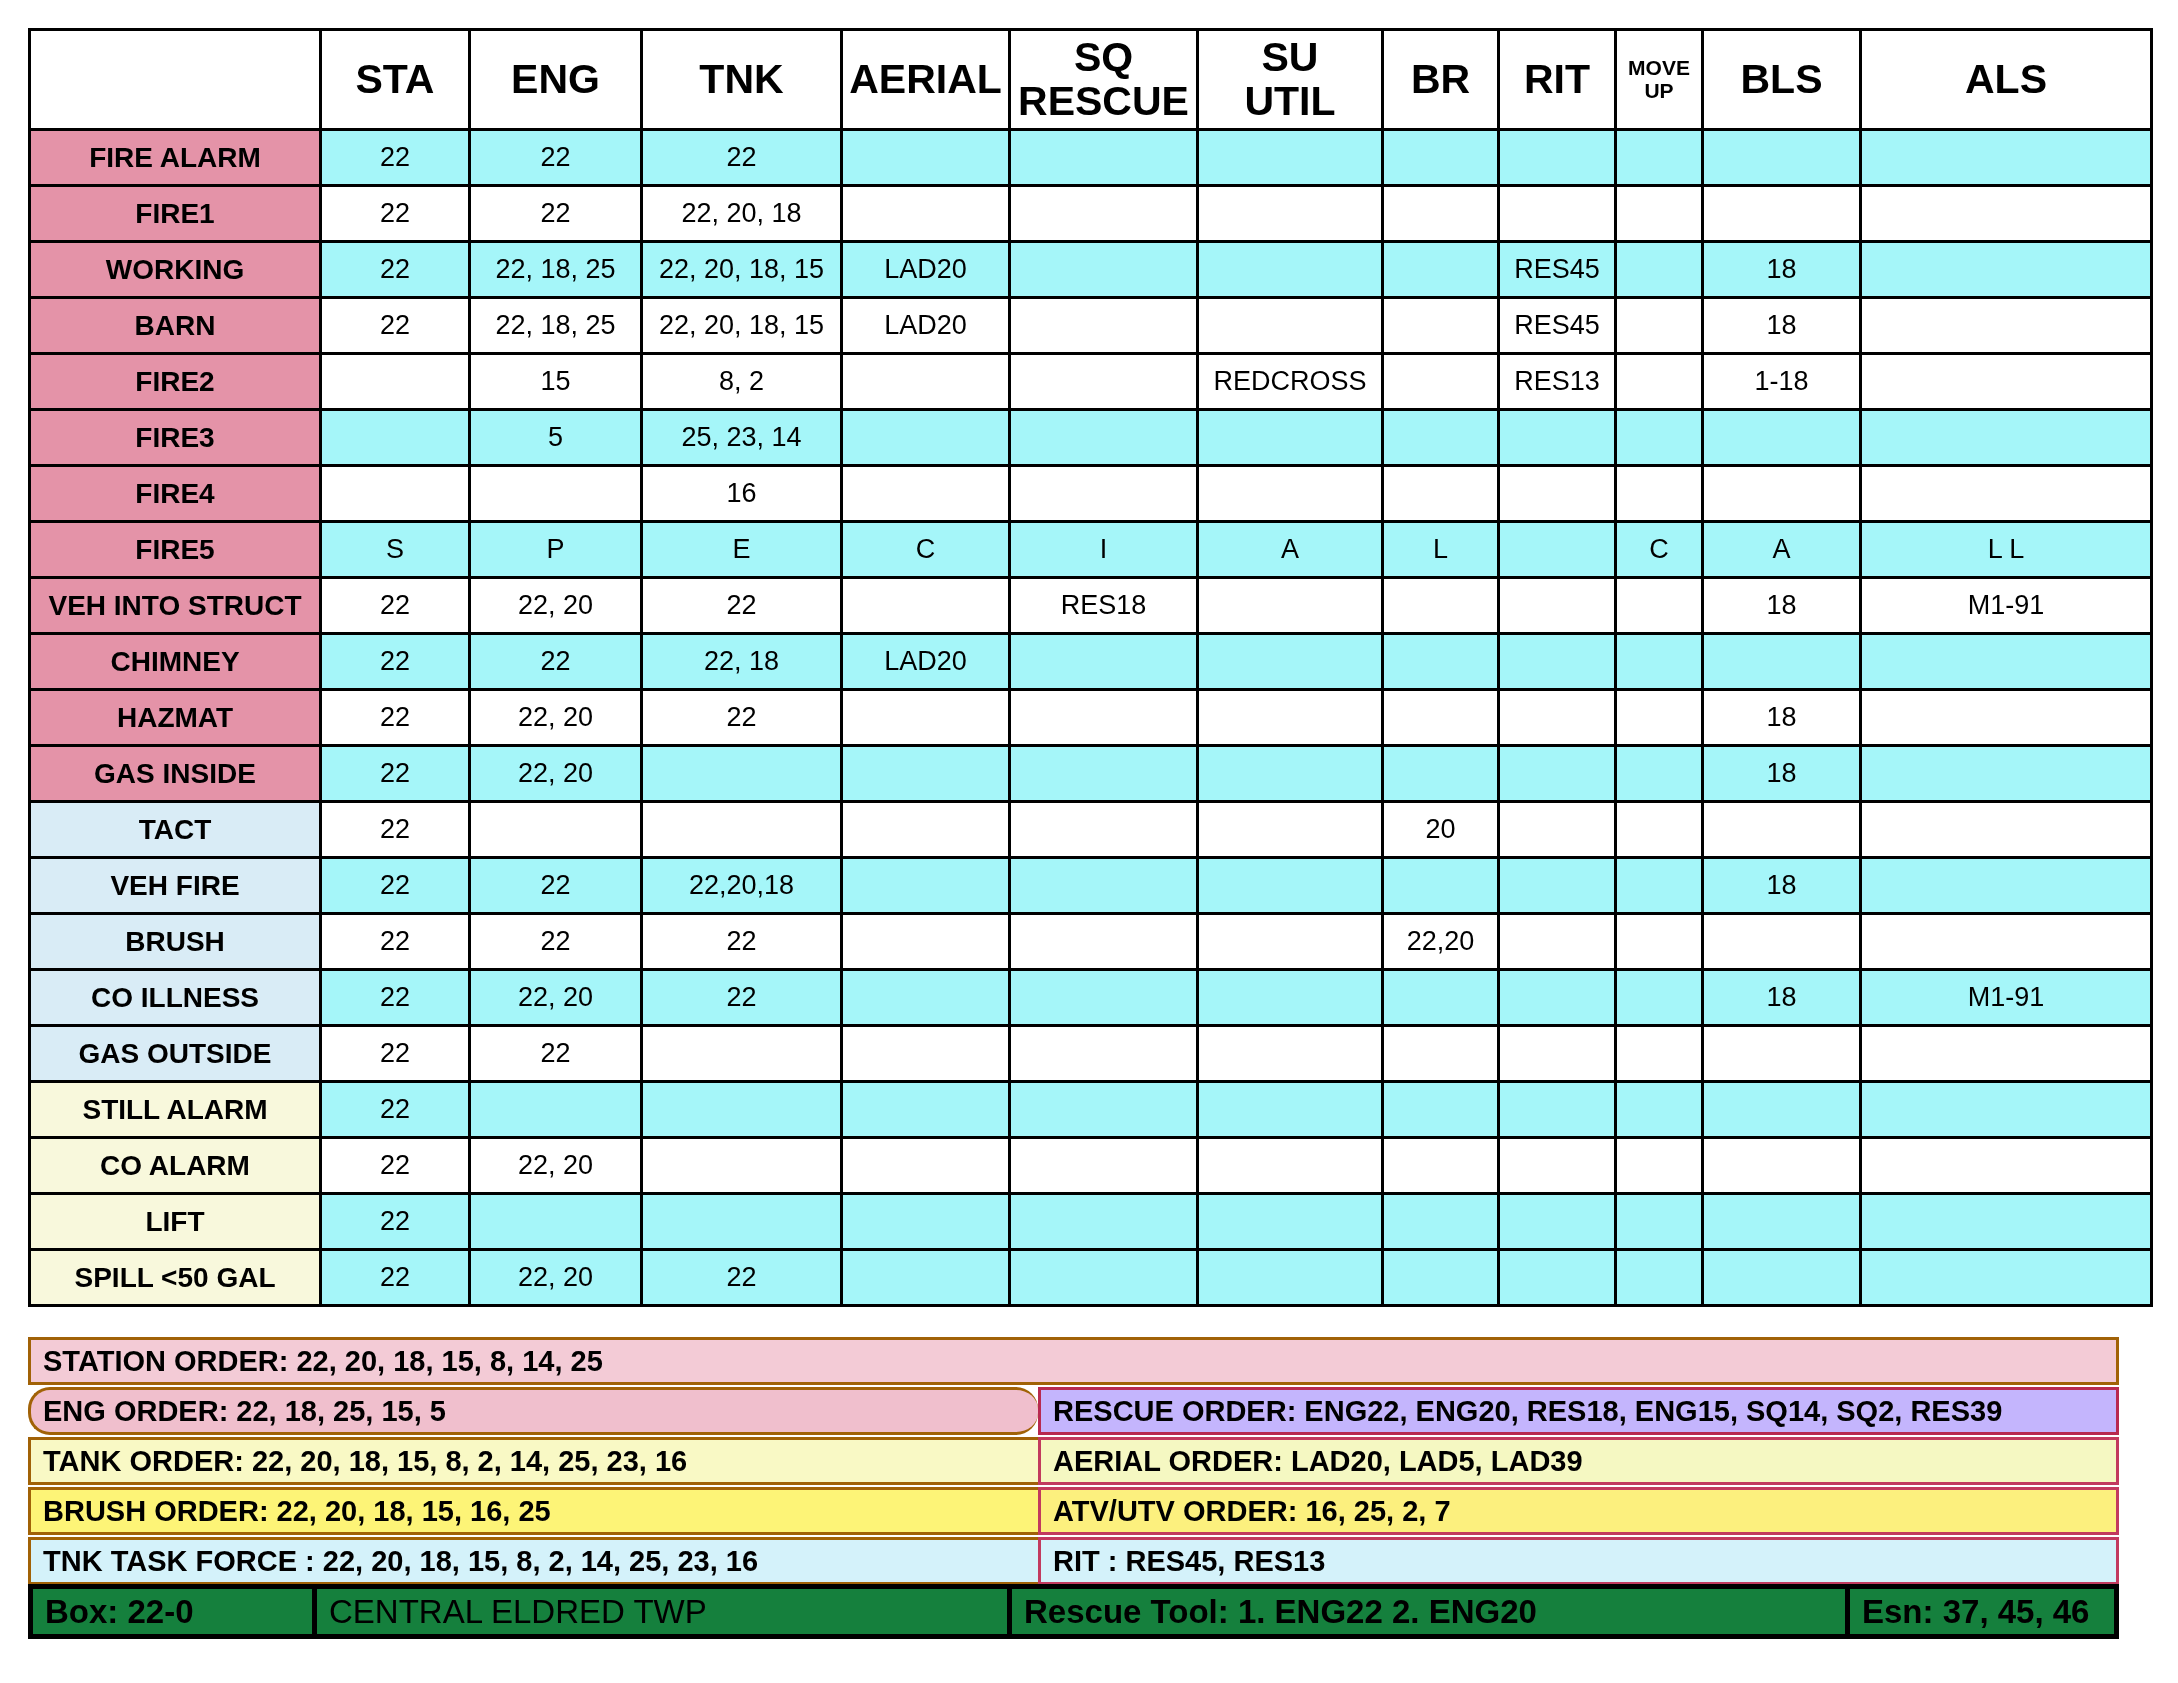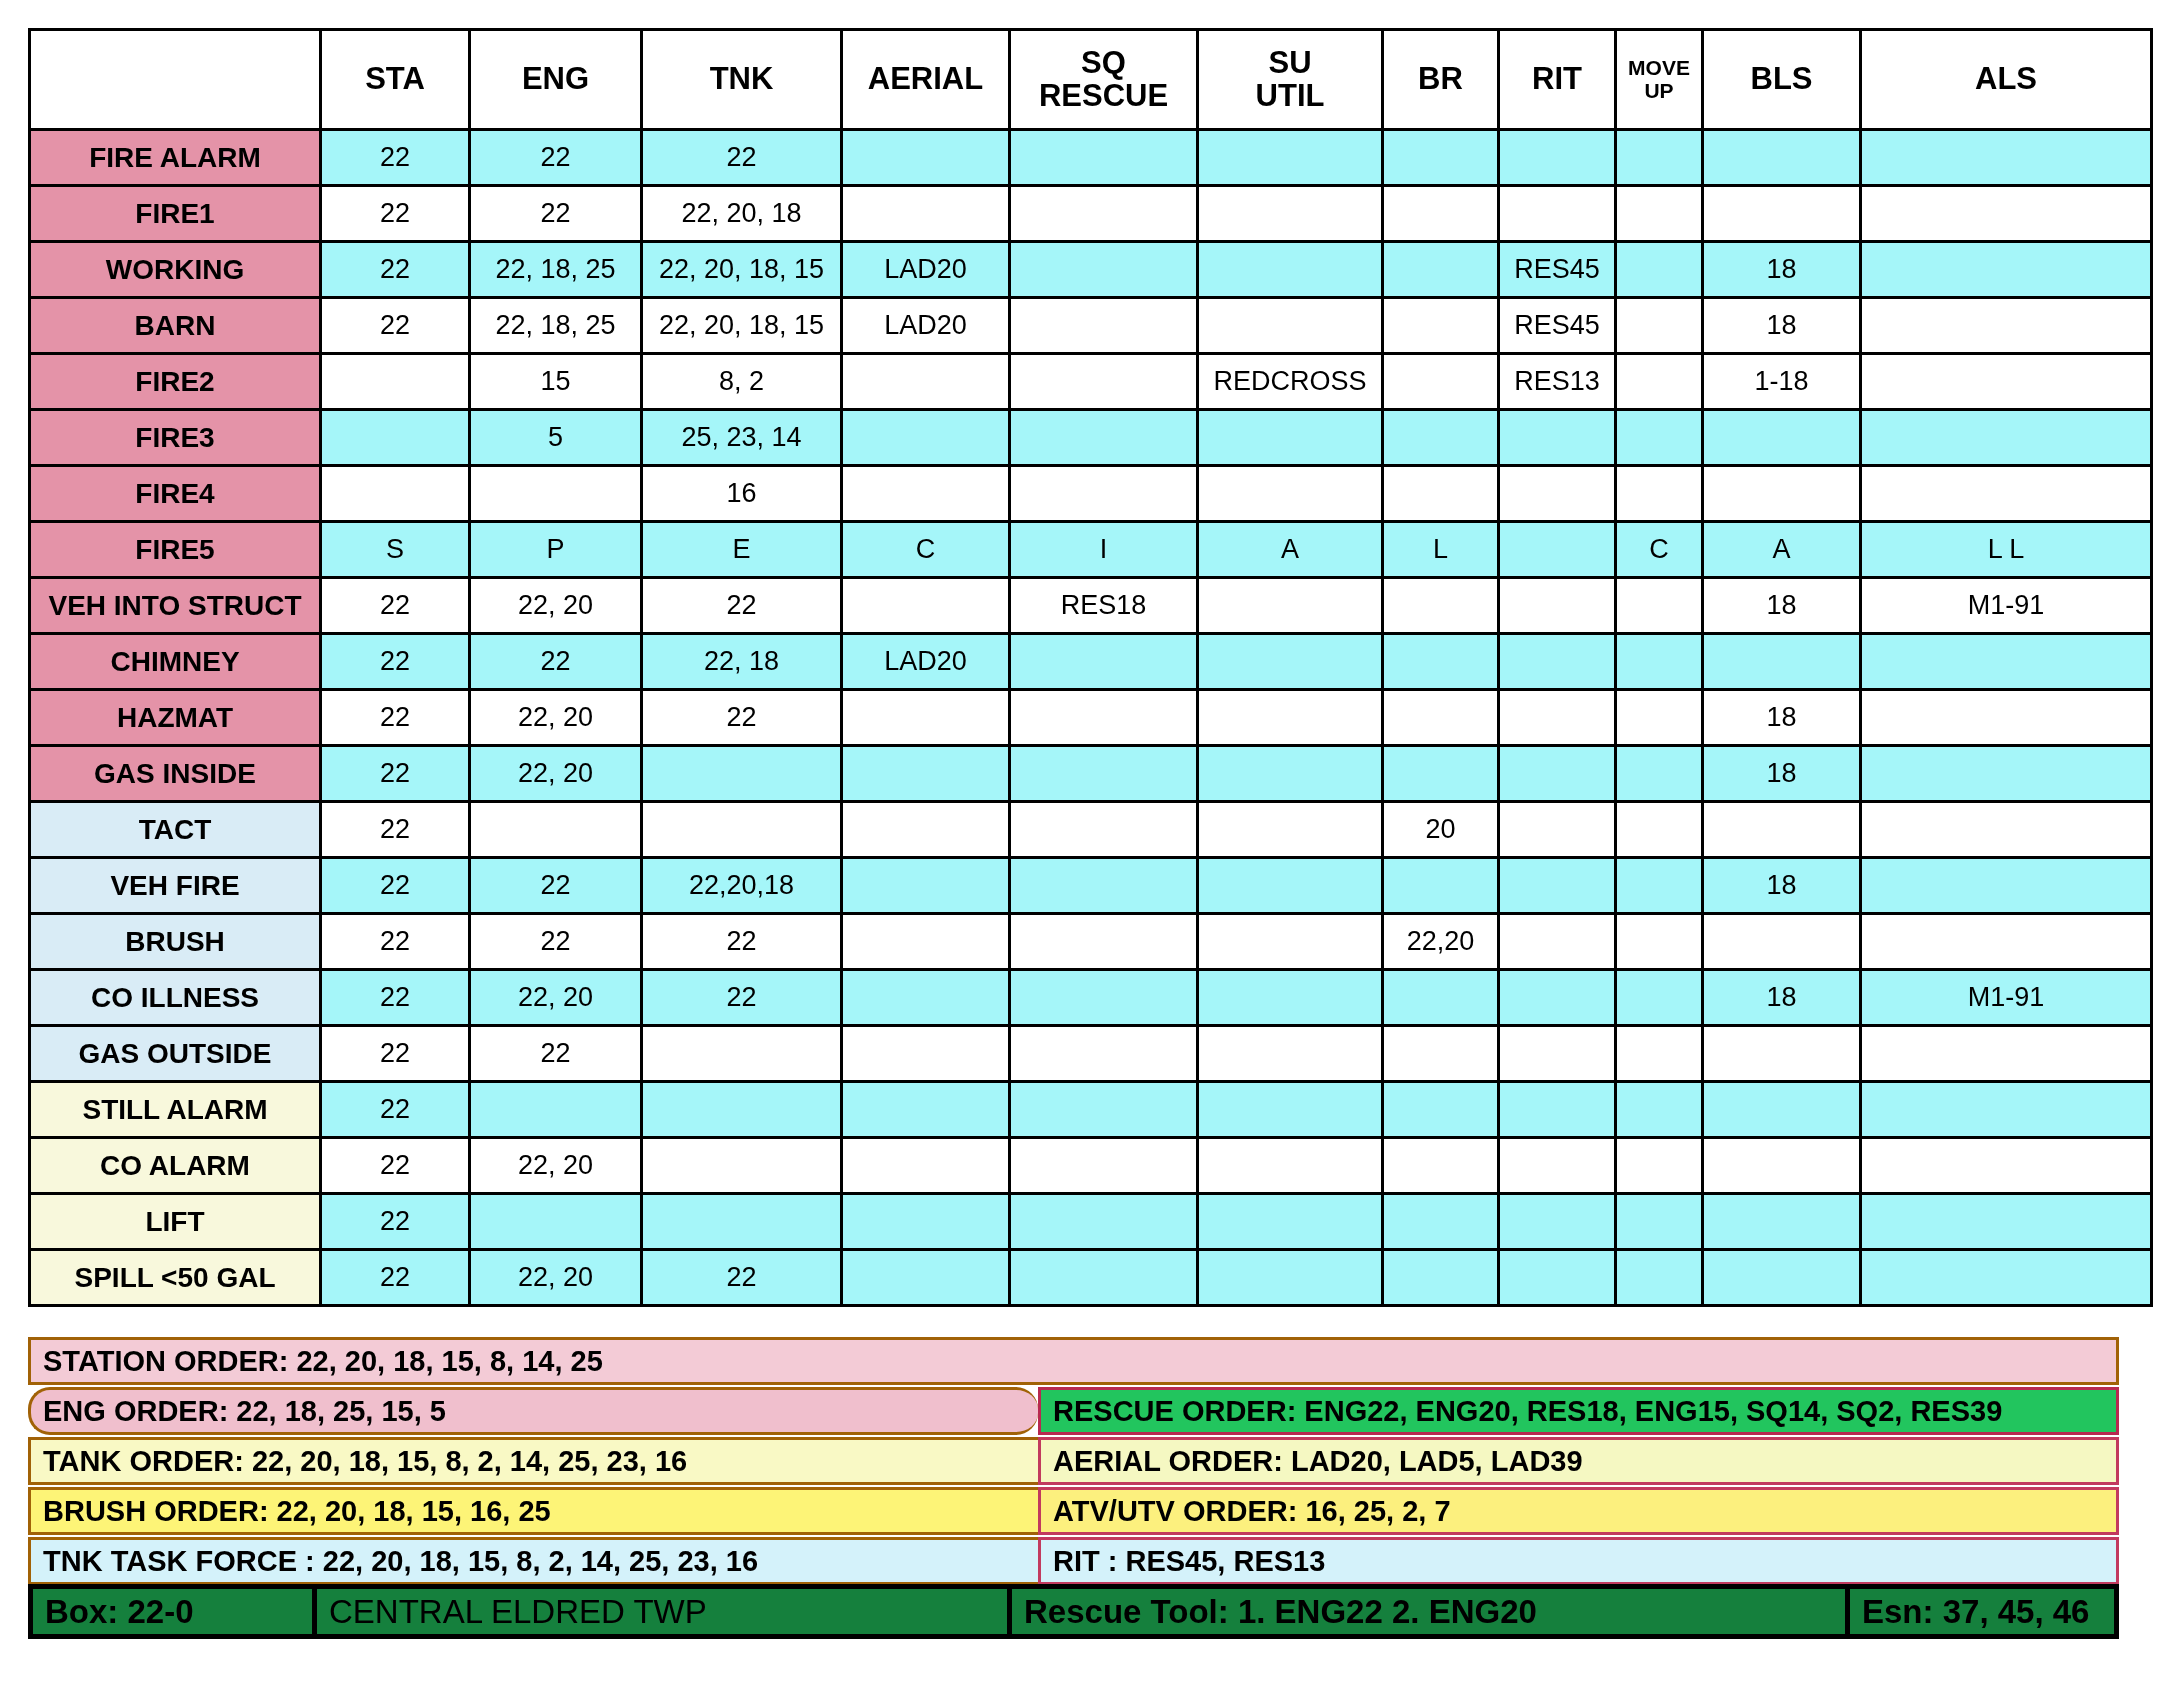--- a/index.html
+++ b/index.html
@@ -18,21 +18,21 @@
     border-collapse:collapse;table-layout:fixed;
     background:#fff;
   }
   table.runcard th,table.runcard td{
     border:3px solid #000;
     text-align:center;vertical-align:middle;
     overflow:hidden;
   }
   table.runcard thead th{
     height:95px;
-    font-size:31px;font-weight:bold;
+    font-size:41px;font-weight:bold;
     white-space:pre-line;line-height:1.05;
     background:#fff;
   }
   table.runcard thead th.h9{font-size:21px;}
   table.runcard tbody td{height:51px;font-size:27px;font-weight:400;}
   table.runcard tbody td.label{font-weight:bold;font-size:28px;}
   td.label.pink{background:#e493a8;}
   td.label.blue{background:#d9ecf6;}
   td.label.yellow{background:#f8f8dc;}
   tr.shade td.val{background:#a5f6f9;}
@@ -52,21 +52,21 @@
     display:flex;align-items:center;
     padding-left:12px;
     font-size:29px;font-weight:bold;
     border:3px solid #a16207;
   }
   .band-cell.full{flex:1 1 auto;}
   .band-cell.left{flex:0 0 1010px;border-right:none;}
   .band-cell.right{flex:1 1 auto;border:3px solid #c23a5e;}
   .bg-station{background:#f3cbd6;}
   .bg-eng{background:#f0bfcd;border-radius:22px;}
-  .bg-rescue{background:#22c55e;border-color:#b82950 !important;}
+  .bg-rescue{background:#c4b5fd;border-color:#b82950 !important;}
   .bg-tank{background:#f9f9c5;}
   .bg-aerial{background:#f5f8c2;}
   .bg-brush{background:#fdf477;}
   .bg-atv{background:#fcf07e;}
   .bg-cyanband{background:#d4f2fa;}
 
   
   .footer{position:absolute;left:28px;top:1584px;width:2091px;display:flex;}
   .footer-cell{
     box-sizing:border-box;

